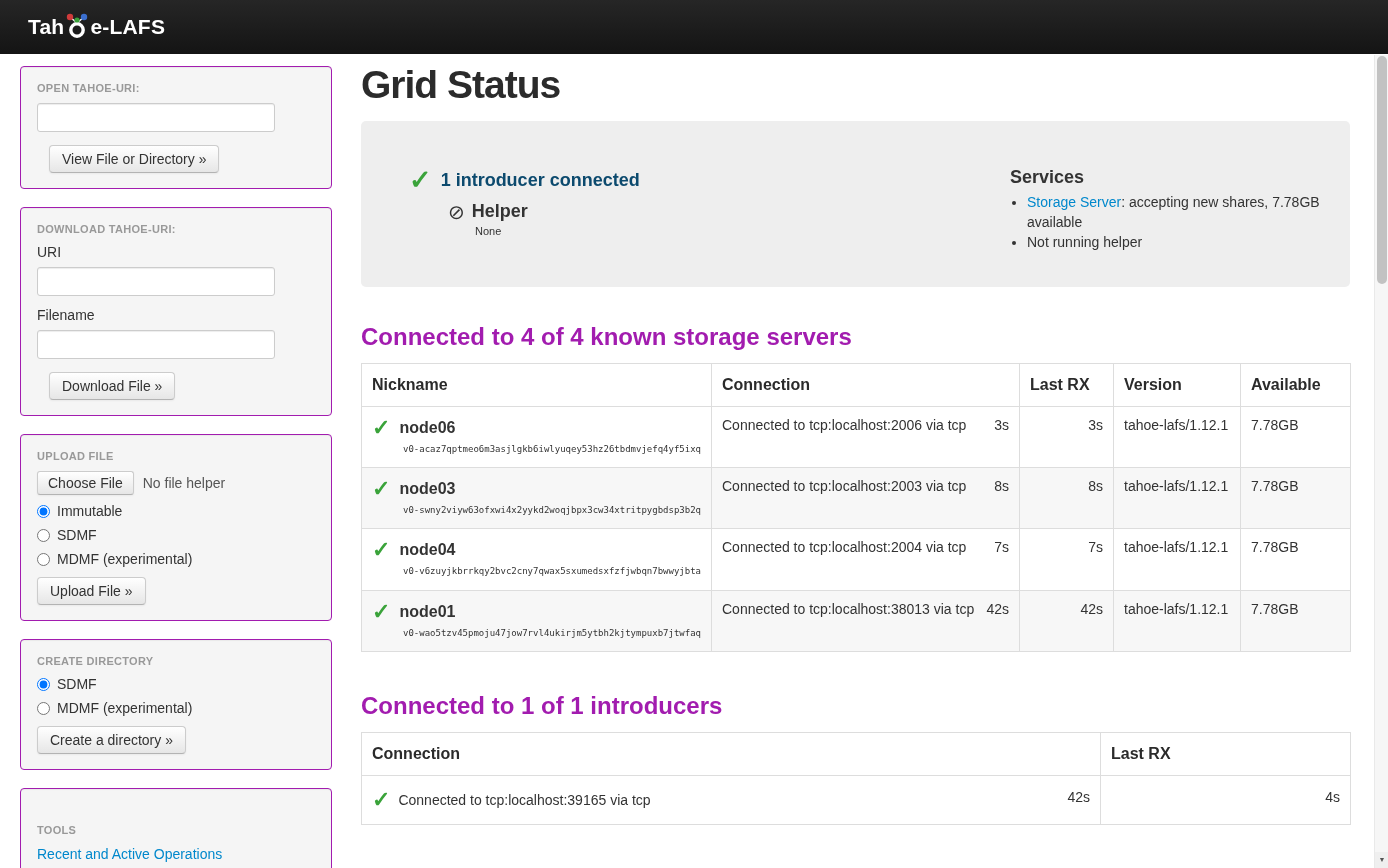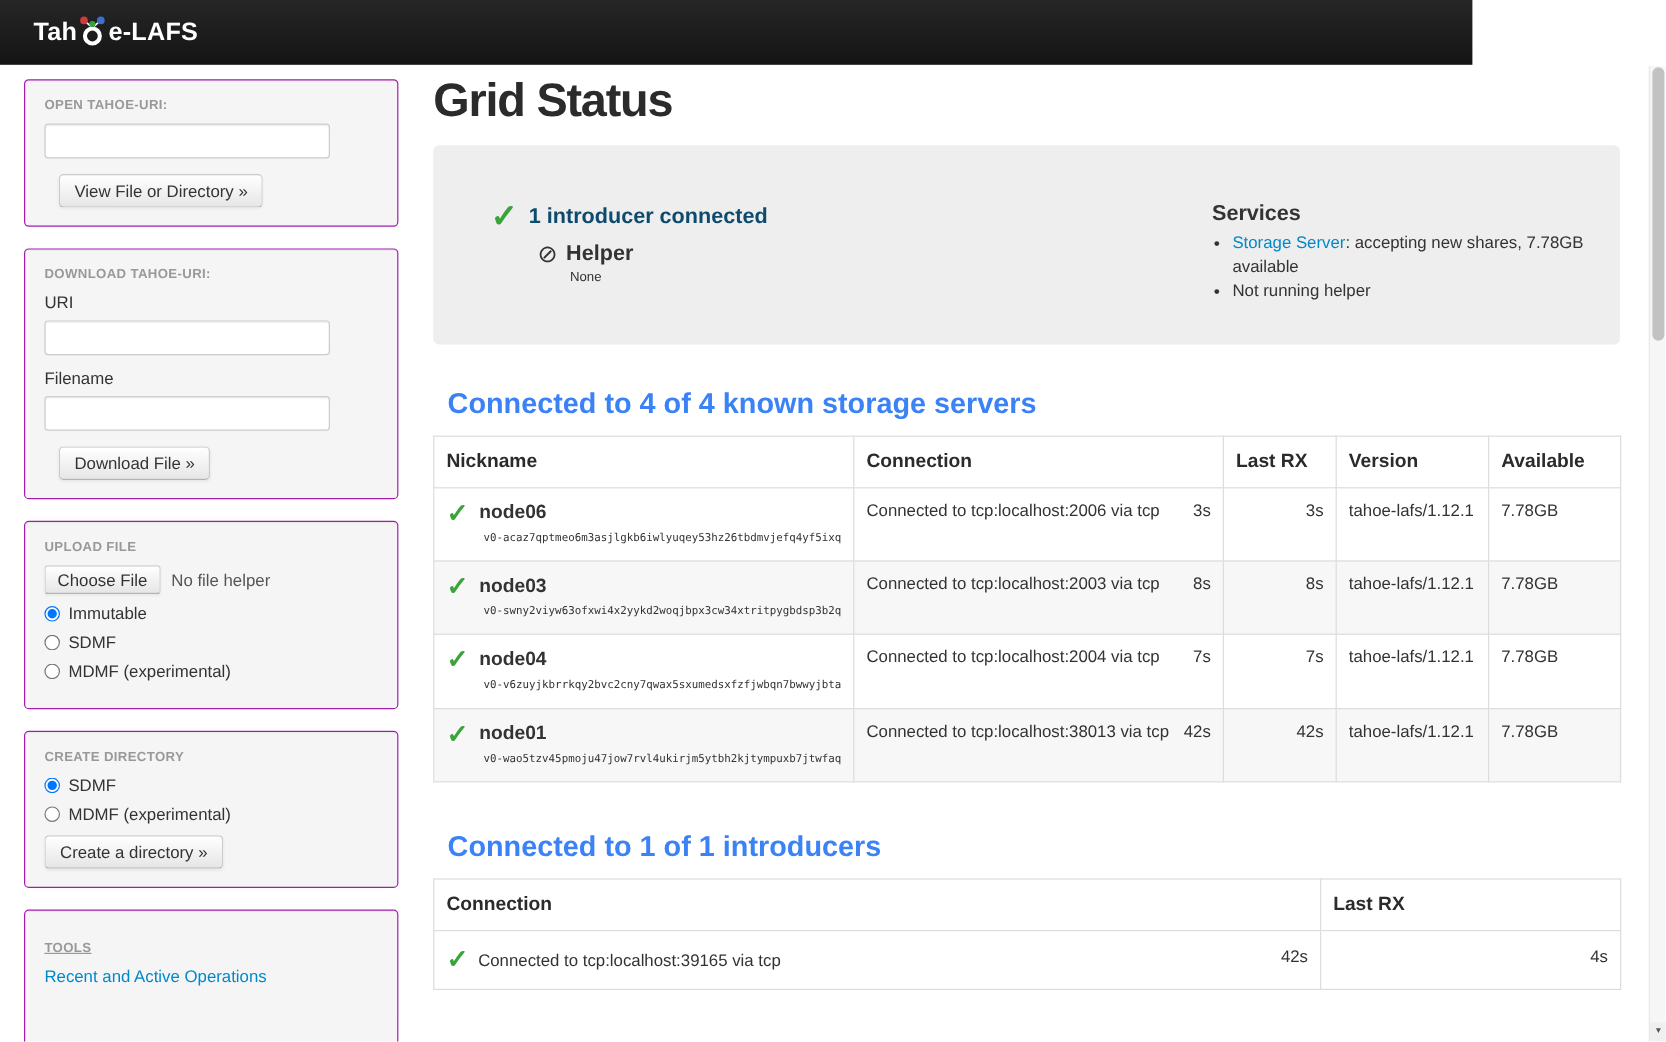--- a/index.html
+++ b/index.html
@@ -4,21 +4,21 @@
 <style>
   * { margin:0; padding:0; box-sizing:border-box; }
   html,body { width:1388px; height:868px; overflow:hidden; }
   body {
     font-family:"Liberation Sans", sans-serif;
     background:#ffffff; color:#333; position:relative;
   }
 
   
   .topbar {
-    position:absolute; top:0; left:0; width:1227px; height:54px;
+    position:absolute; top:0; left:0; width:1388px; height:54px;
     background:linear-gradient(#262626,#141414);
     display:flex; justify-content:space-between; align-items:center;
     padding:0 38px 0 28px;
   }
   .brand { color:#fff; font-size:21px; font-weight:bold; display:flex; align-items:center; letter-spacing:.2px; }
   .brand svg { margin:0 1px; position:relative; top:-2px; }
   .node-meta { display:grid; grid-template-columns:max-content max-content; column-gap:7px; row-gap:1px; font-size:13px; line-height:17px; }
   .meta-label { color:#999; font-weight:bold; text-align:right; }
   .meta-value { color:#fff; }
 
@@ -65,21 +65,21 @@
   .check-lg { font-size:27px; margin-right:9px; line-height:1; }
   .intro-text { font-size:18px; font-weight:bold; color:#0c4a6e; }
   .helper-line { margin-left:39px; margin-top:7px; display:flex; align-items:center; }
   .helper-icon { font-size:20px; color:#333; margin-right:7px; line-height:1; }
   .helper-title { font-size:18px; font-weight:bold; }
   .helper-sub { margin-left:66px; font-size:11px; color:#333; margin-top:3px; }
   .services { width:320px; padding-right:4px; }
   .services-title { font-size:18px; font-weight:bold; margin-bottom:5px; color:#333; }
   .services ul { margin-left:17px; font-size:14px; line-height:1.42; color:#333; }
 
-  .section-h { font-size:24px; font-weight:bold; margin:36px 12px 12px; color:#3b82f6; }
+  .section-h { font-size:24px; font-weight:bold; margin:36px 0 12px; color:#a21caf; }
 
   table { border-collapse:collapse; width:989px; table-layout:fixed; background:#fff; }
   th, td { border:1px solid #ddd; text-align:left; vertical-align:top; padding:10px; font-size:14px; color:#333; }
   th { font-size:16px; padding:12px 10px; color:#2b2b2b; }
   tbody tr:nth-child(even) { background:#f7f7f7; }
 
   .nickline { display:flex; align-items:center; }
   .check-md { font-size:22px; margin-right:9px; line-height:1; }
   .nick { font-size:16px; font-weight:bold; }
   .nodeid {
@@ -154,39 +154,42 @@
       <span>Immutable</span>
     </label>
     <label class="radio-row">
       <input type="radio" name="uploadformat" style="">
       <span>SDMF</span>
     </label>
     <label class="radio-row">
       <input type="radio" name="uploadformat" style="">
       <span>MDMF (experimental)</span>
     </label>
+    <div style="margin-top:10px;">
+      <button class="btn">Upload File »</button>
+    </div>
   </div>
 
   <div class="side-box">
     <div class="side-label">CREATE DIRECTORY</div>
     <label class="radio-row">
       <input type="radio" name="dirformat" checked="" style="">
       <span>SDMF</span>
     </label>
     <label class="radio-row">
       <input type="radio" name="dirformat" style="">
       <span>MDMF (experimental)</span>
     </label>
     <div style="margin-top:10px;">
       <button class="btn">Create a directory »</button>
     </div>
   </div>
 
   <div class="side-box tools-box" style="height:120px;">
-    <div class="side-label" style="margin-top:10px;text-decoration:underline;">TOOLS</div>
+    <div class="side-label" style="margin-top:20px;">TOOLS</div>
     <a>Recent and Active Operations</a>
   </div>
 
 </div>
 
 <div class="main">
 
   <h1 class="page-title">Grid Status</h1>
 
   <div class="well">

